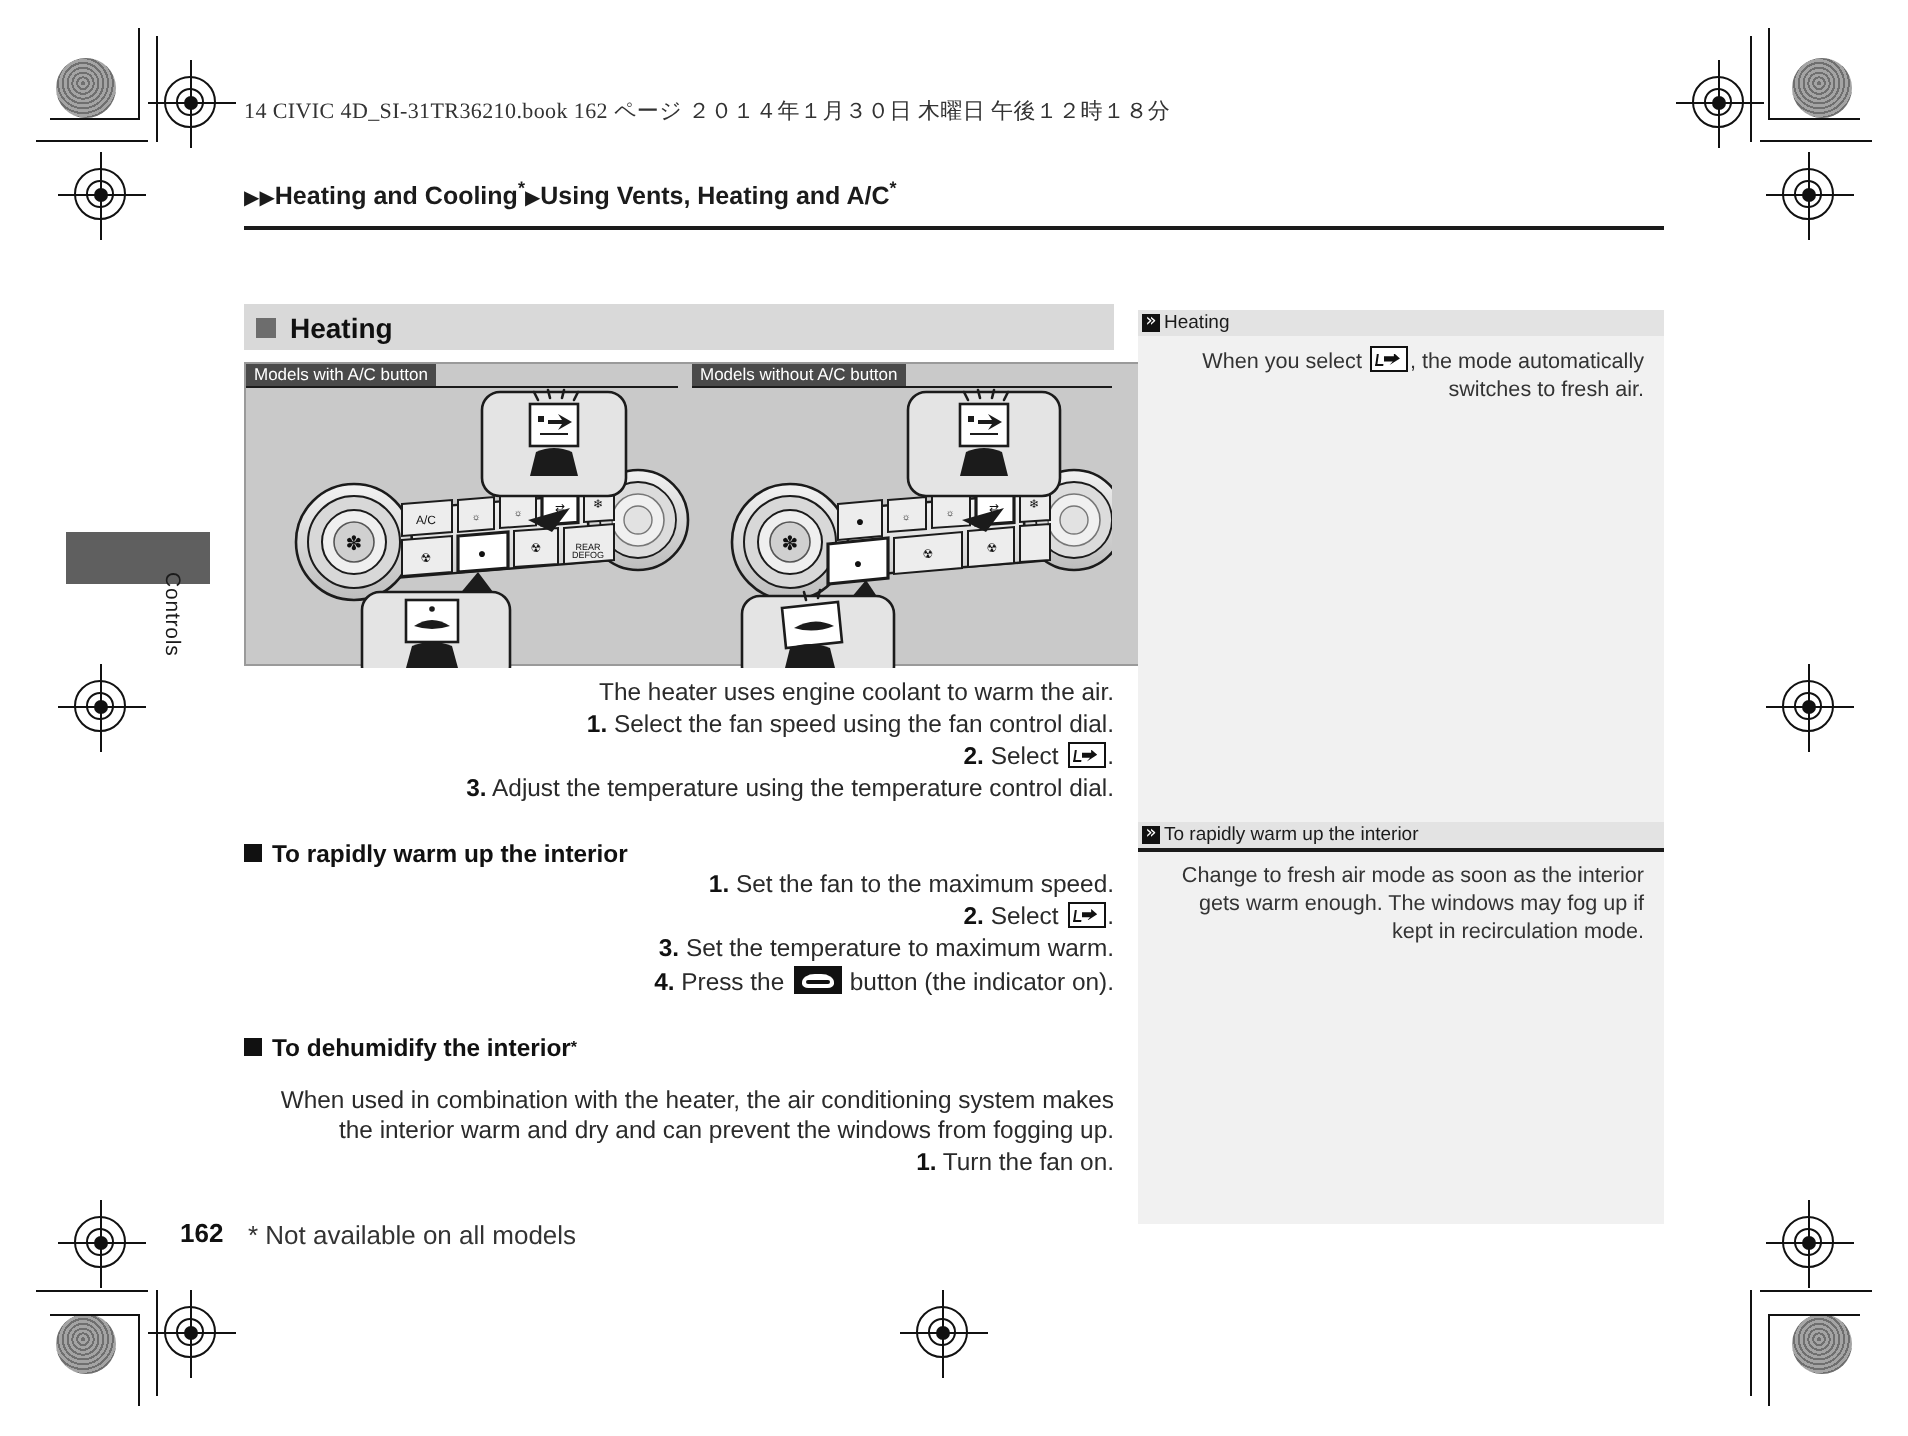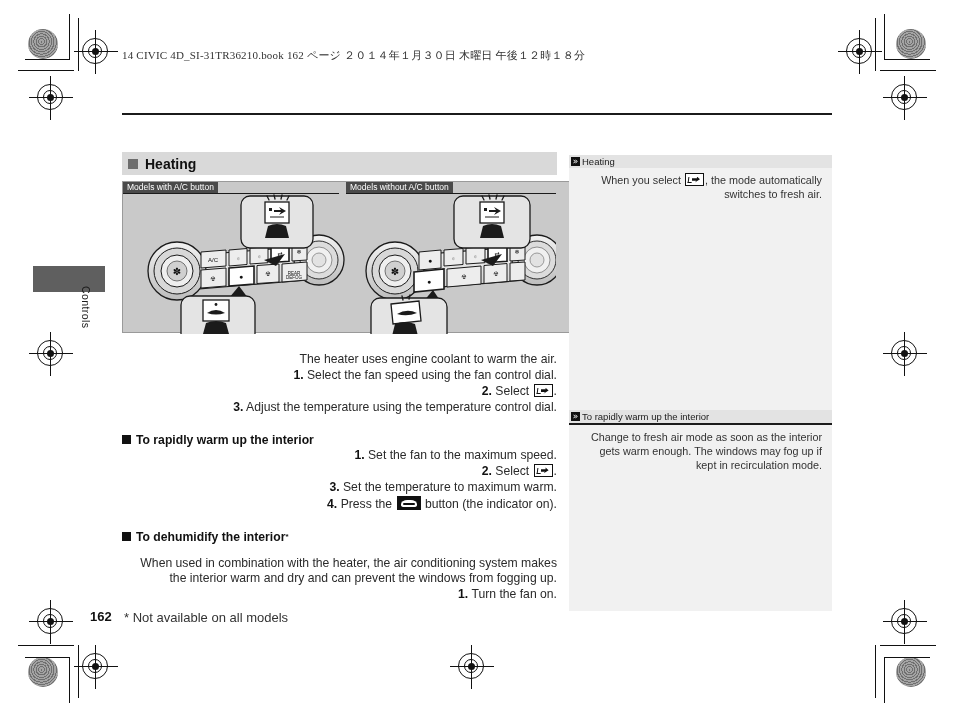--- a/index.html
+++ b/index.html
@@ -50,21 +50,21 @@
   .sec-head .txt{font-size:14px;font-weight:bold;color:#101010;}
 
   .figure{position:relative;margin-top:6px;width:476px;height:152px;background:#c9c9c9;border:1px solid #9a9a9a;box-sizing:border-box;}
   .fig-cap{position:absolute;top:0;height:11px;background:#4a4a4a;color:#fff;font-size:8.5px;line-height:11px;padding:0 4px;white-space:nowrap;}
   .fig-cap.a{left:0;}
   .fig-cap.b{left:223px;}
   .fig-rule{position:absolute;top:11px;height:1.4px;background:#1b1b1b;}
   .fig-rule.a{left:0;width:216px;}
   .fig-rule.b{left:223px;width:210px;}
 
-  .body{font-size:12.2px;line-height:15.6px;color:#2a2a2a;margin-top:19px;}
+  .body{font-size:12.2px;line-height:15.6px;color:#2a2a2a;margin-top:6px;}
   .body p{margin:0 0 0.5px 0;}
   .body .num{font-weight:bold;color:#111;}
   .subhead{font-size:12.2px;font-weight:bold;color:#111;margin:17px 0 1px 0;display:flex;align-items:center;}
   .subhead .sq{width:9px;height:9px;background:#111;margin-right:5px;display:inline-block;}
   .ast-sup{font-size:8px;vertical-align:super;}
   .bold{font-weight:bold;color:#111;}
 
   
   .keyico{display:inline-block;border:1.2px solid #111;background:#fff;vertical-align:-2px;
           width:17px;height:11px;position:relative;margin:0 1px;}
@@ -162,20 +162,23 @@
     <div class="crop v" style="left:884px;top:657px;height:46px;"></div>
 
     <div class="reg" style="left:458px;top:653px;">
         <div class="inner"></div>
         <div class="dot"></div>
       </div>
   </div>
 
   <div class="bookline">14 CIVIC 4D_SI-31TR36210.book   162 ページ   ２０１４年１月３０日   木曜日   午後１２時１８分</div>
 
+  <div class="breadcrumb">
+    <span class="tri">▶</span><span class="tri">▶</span><span>Heating and Cooling</span><span class="ast">*</span><span class="tri">▶</span><span>Using Vents, Heating and A/C</span><span class="ast">*</span>
+  </div>
   <div class="headrule"></div>
 
   <div class="tab-block"></div>
   <div class="tab-label">Controls</div>
 
   <div class="main">
 
     <div class="sec-head">
       <span class="sq"></span>
       <span class="txt">Heating</span>

